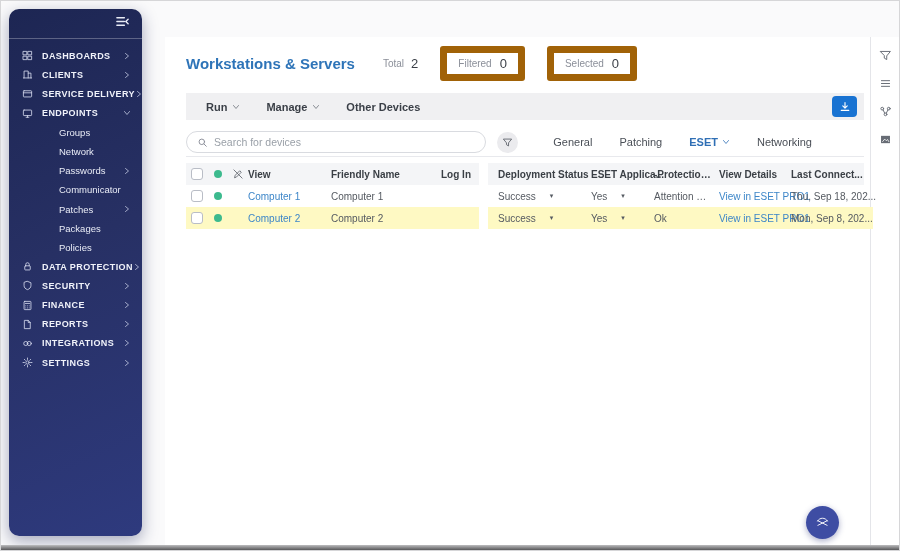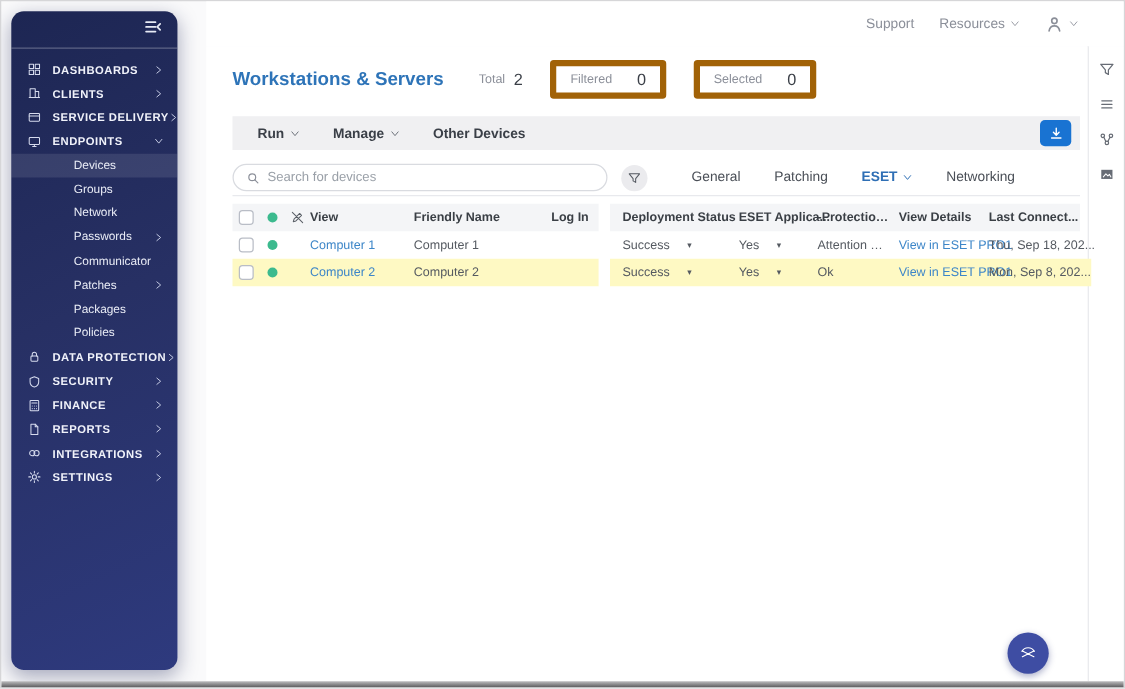--- a/index.html
+++ b/index.html
@@ -39,21 +39,21 @@
     border-left:1px solid #e4e5e9; display:flex; flex-direction:column; align-items:center; padding-top:9px; gap:10px; }
   .rail-btn { width:18px; height:18px; display:flex; align-items:center; justify-content:center; cursor:pointer; }
   .rail-btn svg { width:13px; height:13px; stroke:#676c75; fill:none; stroke-width:1.2; stroke-linecap:round; stroke-linejoin:round; }
 
   
   .main { position:absolute; left:164px; top:36px; right:29px; bottom:5px; background:#fff; padding:0 6px 0 21px; }
 
   .title-row { margin-top:14px; height:24px; display:flex; align-items:center; }
   .page-title { color:#2e74b8; font-size:15px; font-weight:700; }
   .counter-plain { display:flex; align-items:center; gap:7px; margin-left:28px; }
-  .counter-box { display:flex; align-items:center; gap:20px; margin-left:22px; border:5px solid #a16207; border-radius:3px; padding:3px 11px; cursor:pointer; }
+  .counter-box { display:flex; align-items:center; gap:8px; margin-left:22px; border:7px solid #a16207; border-radius:3px; padding:3px 11px; cursor:pointer; }
   .cnt-label { font-size:10px; color:#8b8f99; }
   .cnt-value { font-size:13px; color:#3a3f47; }
 
   .toolbar { margin-top:18px; height:27px; background:#f0f0f2; display:flex; align-items:center; padding:11px 7px; }
   .tool { display:flex; align-items:center; gap:5px; font-size:11px; font-weight:700; color:#3a3f47; margin:0 13px; cursor:pointer; }
   .tool svg { width:8px; height:8px; stroke:#6d727b; stroke-width:1.6; fill:none; stroke-linecap:round; stroke-linejoin:round; }
   .download-btn { margin-left:auto; width:25px; height:21px; background:#1973d2; border-radius:4px;
     display:flex; align-items:center; justify-content:center; cursor:pointer; }
   .download-btn svg { width:12px; height:12px; stroke:#fff; stroke-width:1.5; fill:none; stroke-linecap:round; stroke-linejoin:round; }
 
@@ -169,23 +169,20 @@
             </svg>
           </span>
         <span class="nlabel">ENDPOINTS</span>
         <span class="chev">
             <svg viewBox="0 0 16 16">
               <polyline points="3,5 8,11 13,5"></polyline>
             </svg>
           </span>
       </div>
 
-      <div class="sub-item active">
-        <span class="nlabel">Devices</span>
-      </div>
       <div class="sub-item">
         <span class="nlabel">Groups</span>
       </div>
       <div class="sub-item">
         <span class="nlabel">Network</span>
       </div>
       <div class="sub-item">
         <span class="nlabel">Passwords</span>
         <span class="chev">
             <svg viewBox="0 0 16 16">
@@ -297,40 +294,20 @@
         <span class="chev">
             <svg viewBox="0 0 16 16">
               <polyline points="5,3 11,8 5,13"></polyline>
             </svg>
           </span>
       </div>
 
     </div>
   </div>
 
-  <div class="topbar">
-    <span class="tb-item">
-      <span>Support</span>
-    </span>
-    <span class="tb-item">
-      <span>Resources</span>
-      <svg class="chev-sm" viewBox="0 0 16 16">
-          <polyline points="3,5 8,11 13,5"></polyline>
-        </svg>
-    </span>
-    <span class="tb-item">
-      <svg width="15" height="15" viewBox="0 0 16 16">
-          <circle cx="8" cy="5" r="2.3"></circle>
-          <path d="M3.5 13.5c.5-3 2.5-4.2 4.5-4.2s4 1.2 4.5 4.2"></path>
-        </svg>
-      <svg class="chev-sm" viewBox="0 0 16 16">
-          <polyline points="3,5 8,11 13,5"></polyline>
-        </svg>
-    </span>
-  </div>
 
   <div class="right-rail">
     <span class="rail-btn">
         <svg viewBox="0 0 16 16">
           <path d="M2 3h12L9.5 8.5V13l-3-1.8V8.5z"></path>
         </svg>
       </span>
     <span class="rail-btn">
         <svg viewBox="0 0 16 16">
           <path d="M3 4.5h10M3 8h10M3 11.5h10"></path>

